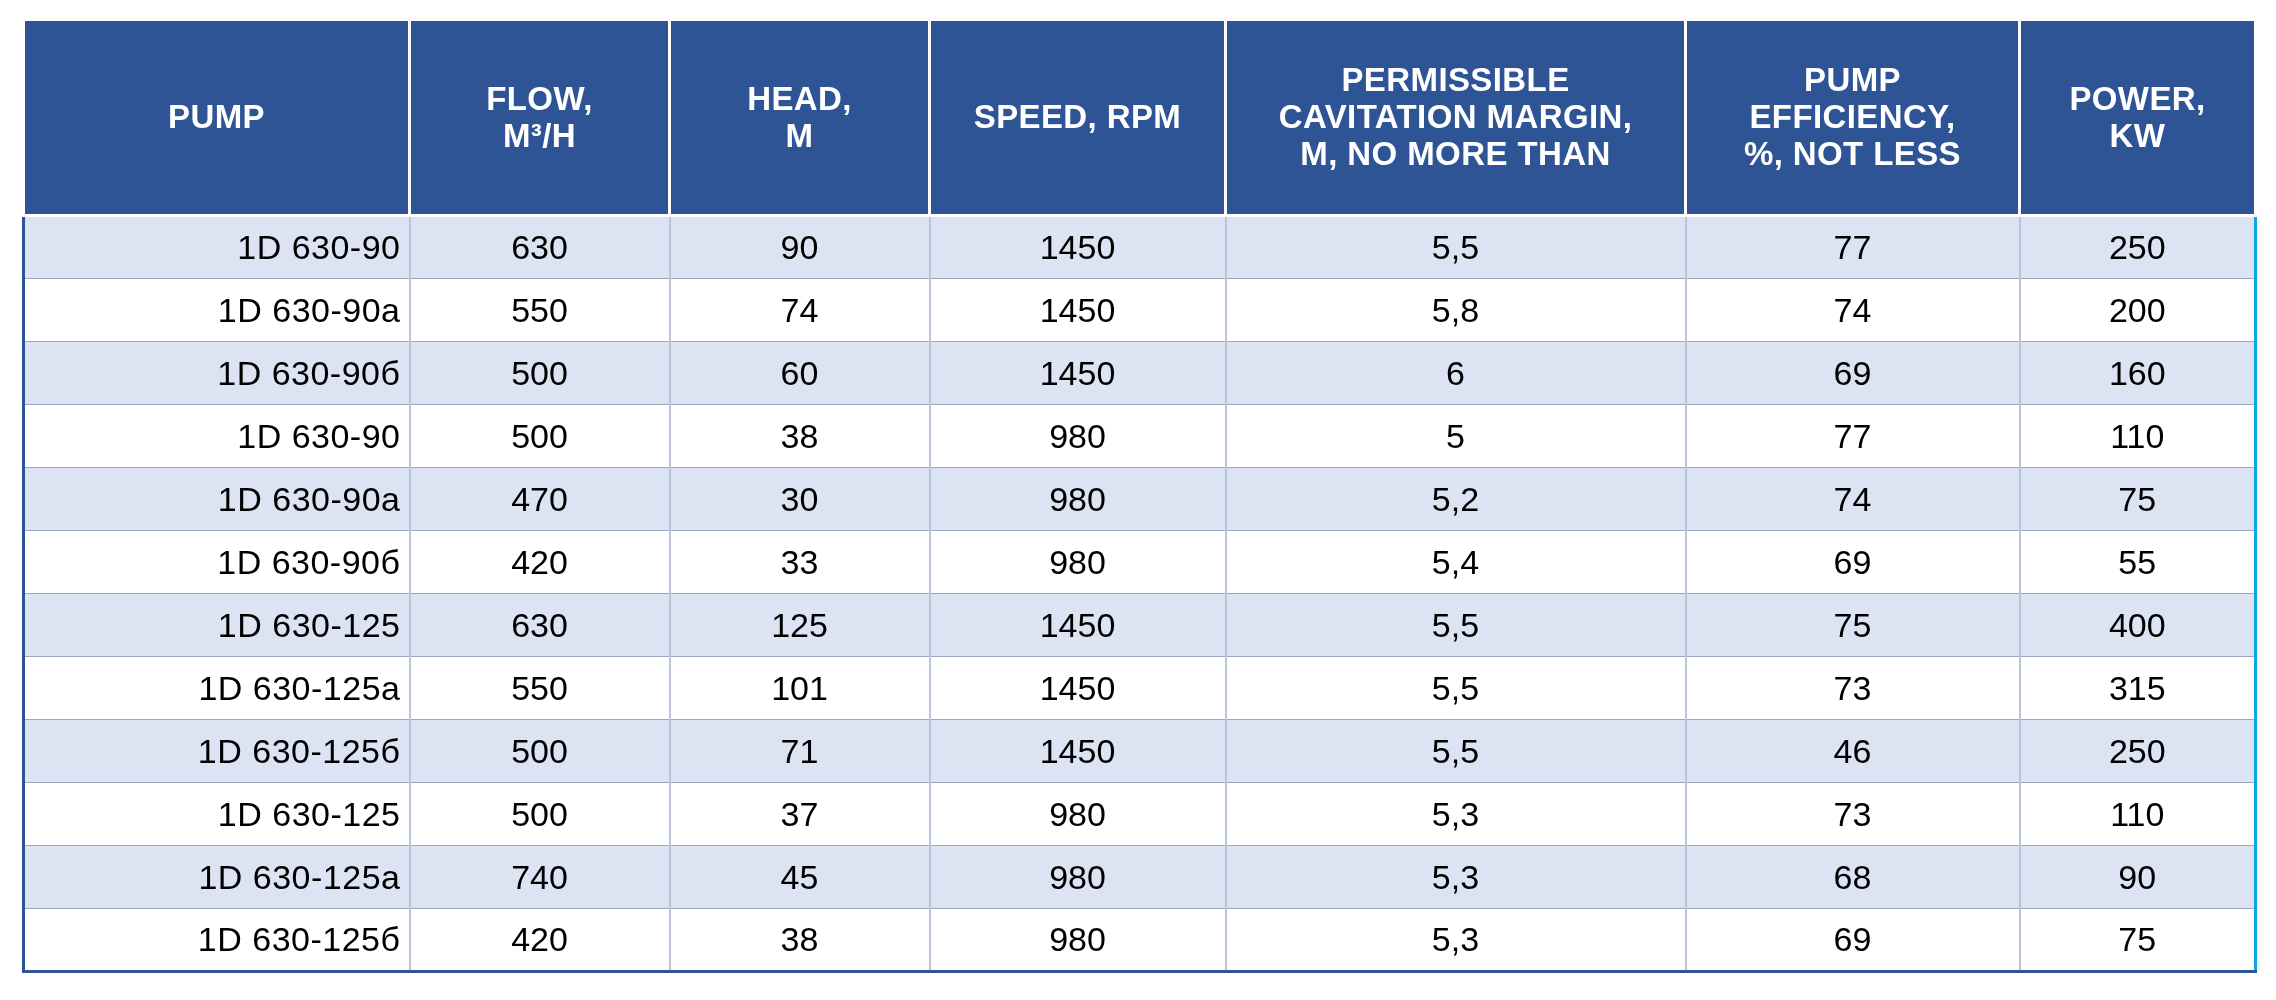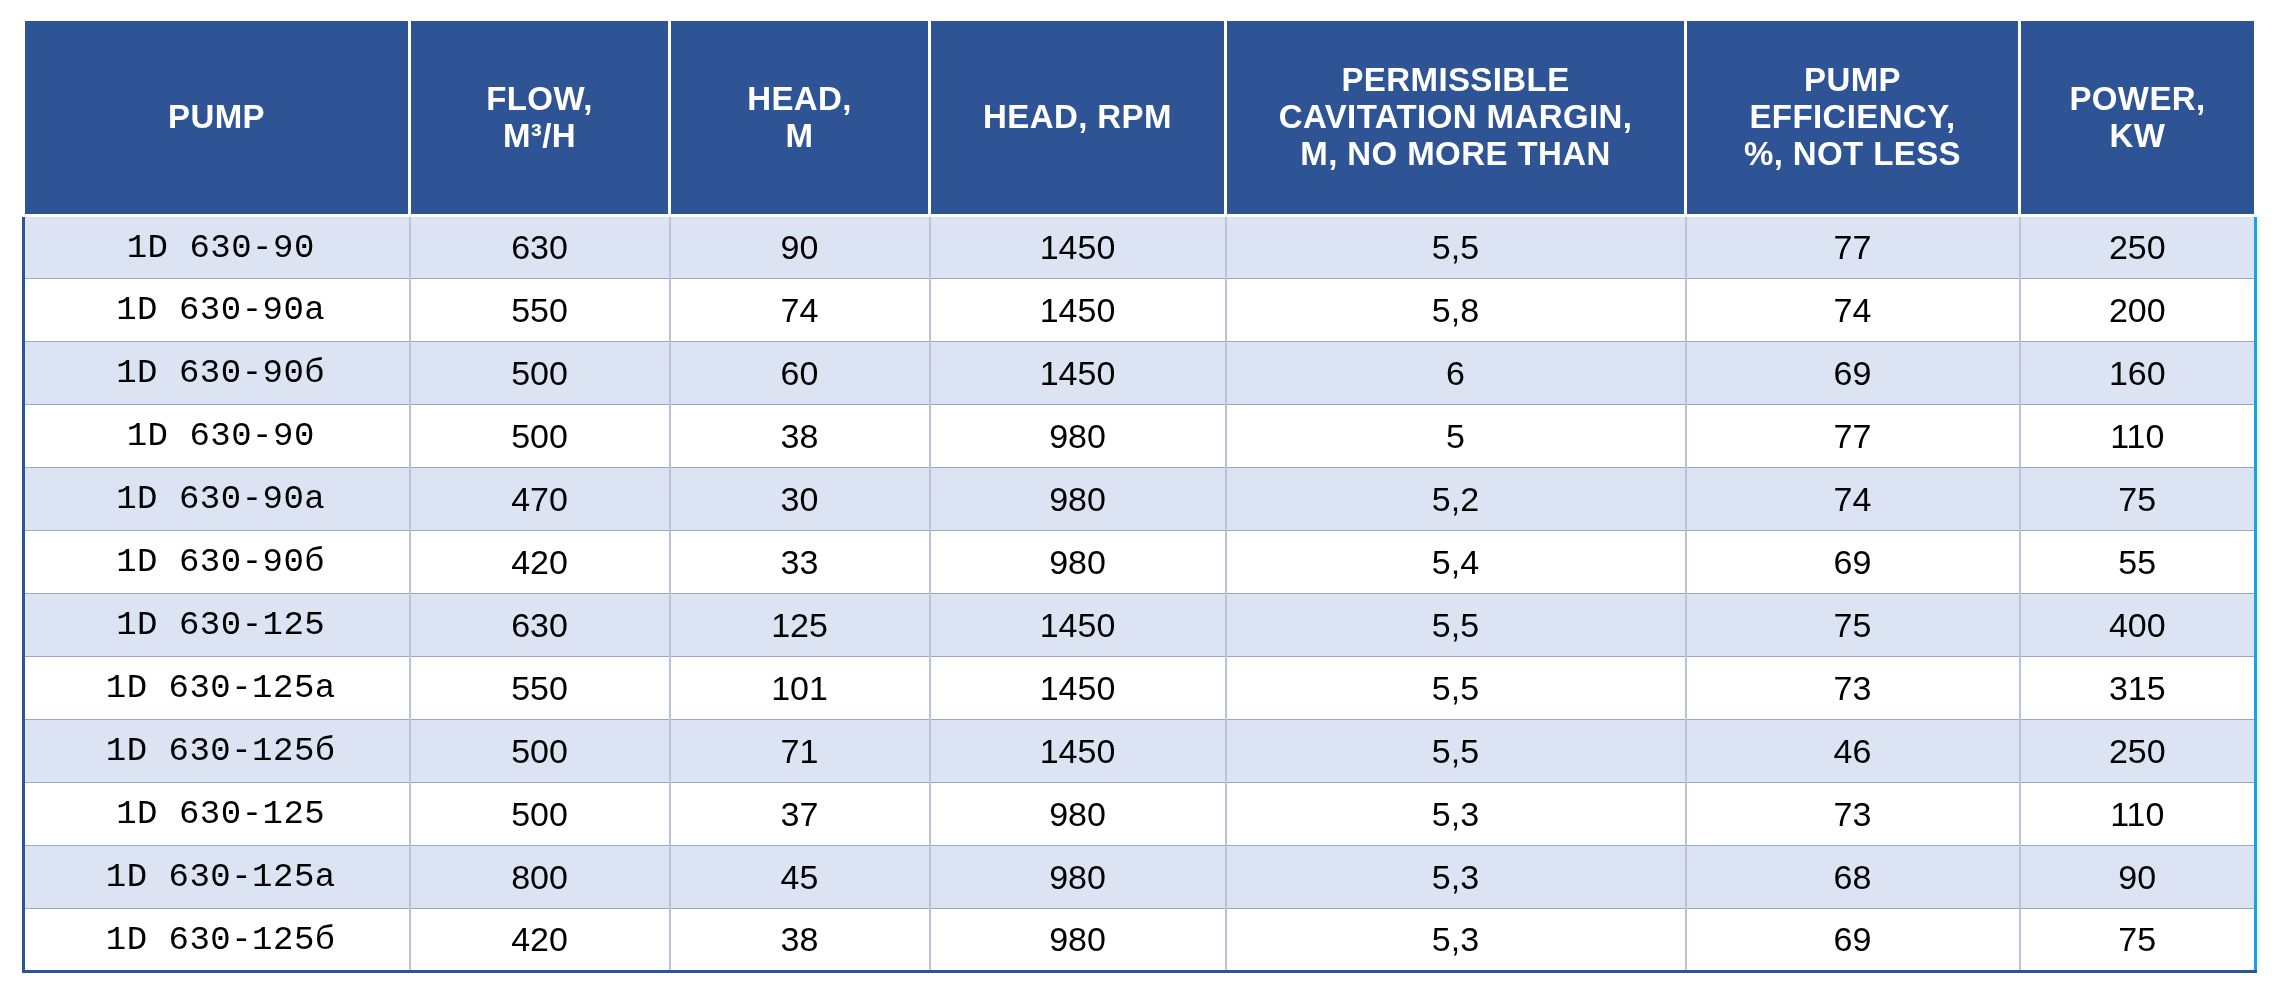--- a/index.html
+++ b/index.html
@@ -48,24 +48,23 @@
     padding: 6px 8px;
     border-left: 2px solid #b9c4d8;
     border-right: 2px solid #b9c4d8;
     border-top: 1px solid #9aa8c2;
     border-bottom: 1px solid #9aa8c2;
     height: 63px;
     box-sizing: border-box;
     white-space: nowrap;
   }
   table.spec td.pump {
-    text-align: center;
+    text-align: right;
     padding-left: 16px;
     letter-spacing: 0.5px;
-    font-family: Liberation Mono, monospace;
   }
   table.spec tbody tr.odd td {
     background: #dce3f2;
   }
   table.spec tbody tr.even td {
     background: #ffffff;
   }
   table.spec tbody tr td:first-child {
     border-left: 3px solid #2f5496;
   }
@@ -98,21 +97,21 @@
           </th>
           <th>
             <span class="hdr-line">FLOW,</span>
             <span class="hdr-line">M³/H</span>
           </th>
           <th>
             <span class="hdr-line">HEAD,</span>
             <span class="hdr-line">M</span>
           </th>
           <th>
-            <span class="hdr-line">HEAD, RPM</span>
+            <span class="hdr-line">SPEED, RPM</span>
           </th>
           <th>
             <span class="hdr-line">PERMISSIBLE</span>
             <span class="hdr-line">CAVITATION MARGIN,</span>
             <span class="hdr-line">M, NO MORE THAN</span>
           </th>
           <th>
             <span class="hdr-line">PUMP</span>
             <span class="hdr-line">EFFICIENCY,</span>
             <span class="hdr-line">%, NOT LESS</span>
@@ -209,21 +208,21 @@
           <td class="pump">1D 630-125</td>
           <td>500</td>
           <td>37</td>
           <td>980</td>
           <td>5,3</td>
           <td>73</td>
           <td>110</td>
         </tr>
         <tr class="odd">
           <td class="pump">1D 630-125а</td>
-          <td>800</td>
+          <td>740</td>
           <td>45</td>
           <td>980</td>
           <td>5,3</td>
           <td>68</td>
           <td>90</td>
         </tr>
         <tr class="even">
           <td class="pump">1D 630-125б</td>
           <td>420</td>
           <td>38</td>

